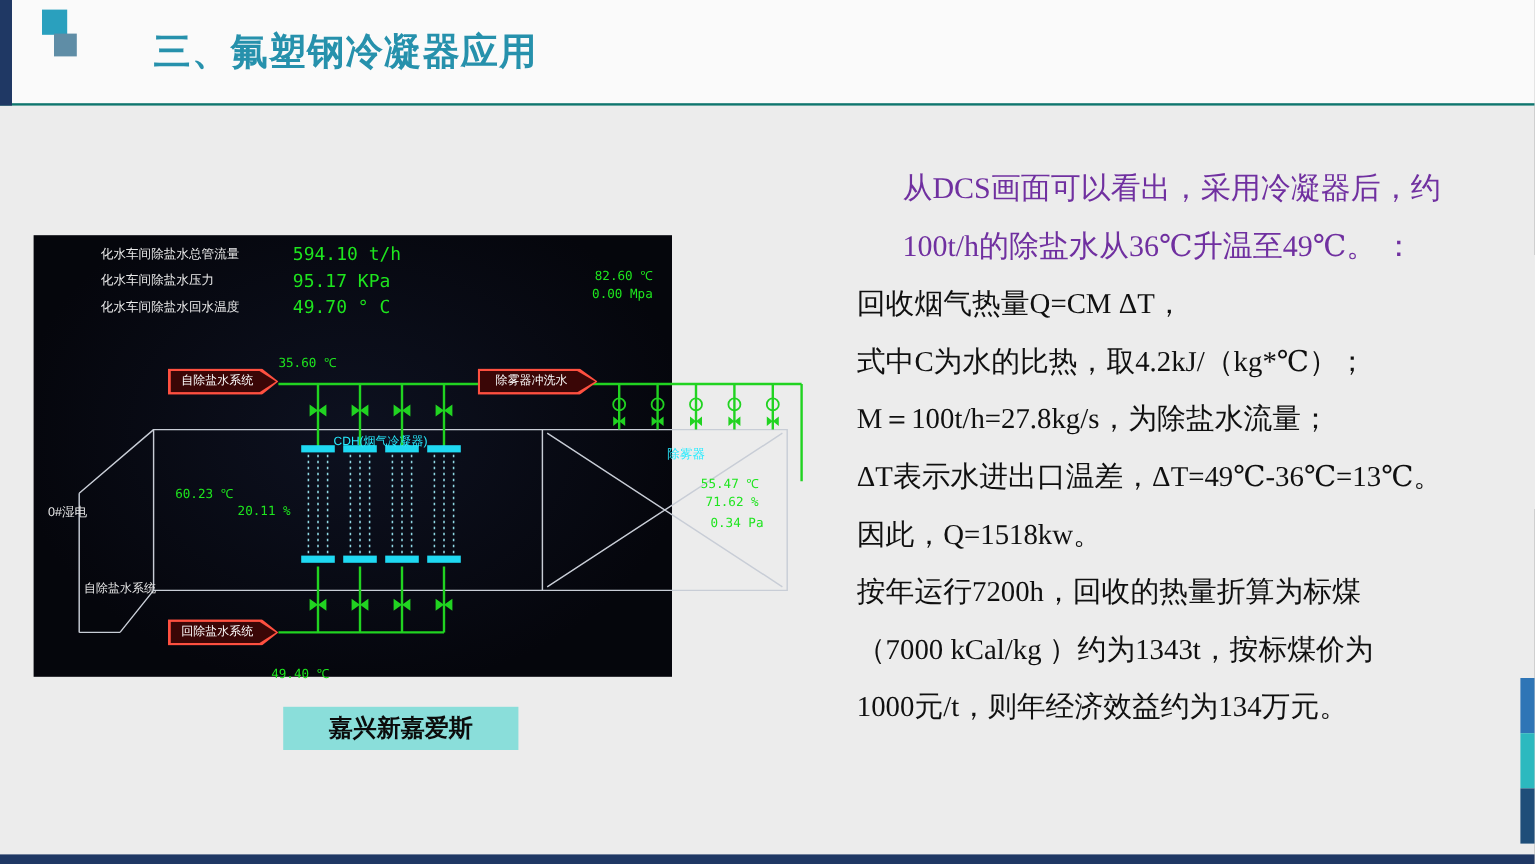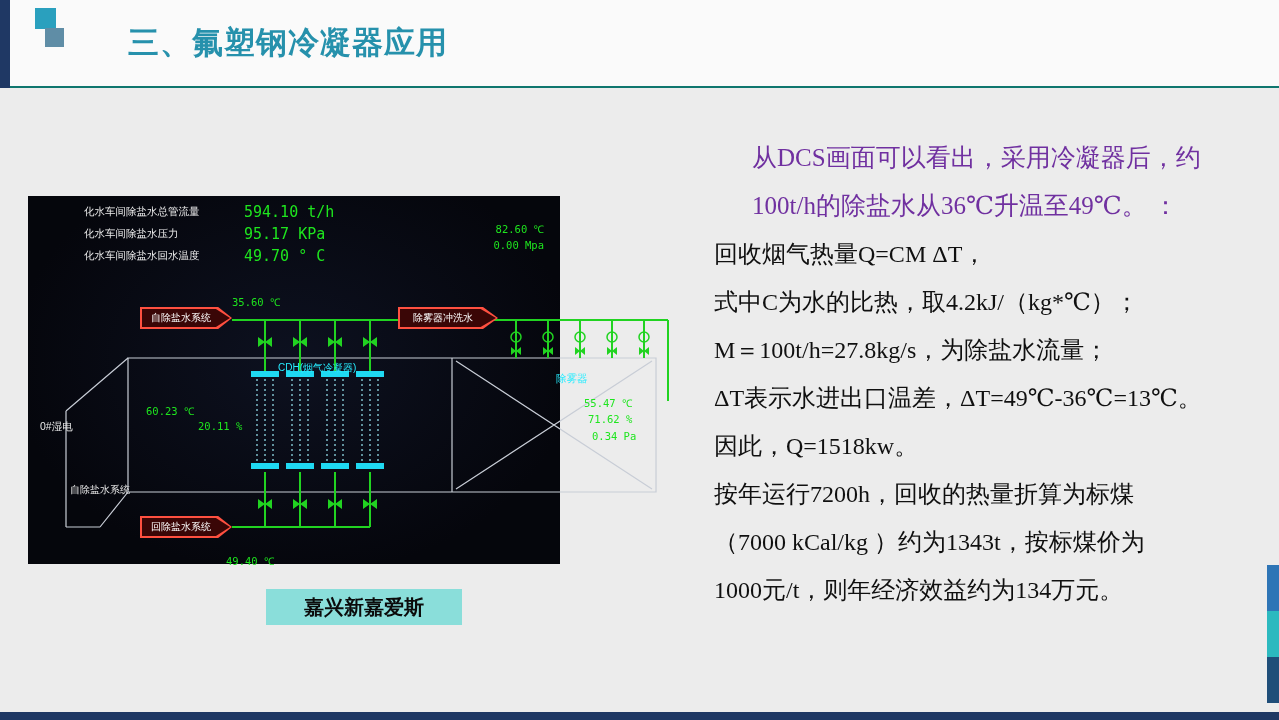--- a/index.html
+++ b/index.html
@@ -42,21 +42,21 @@
     position:absolute; inset:0; background:#ff5040;
     clip-path:polygon(0 0,85% 0,100% 50%,85% 100%,0 100%);
   }
   .tag .inner {
     position:absolute; inset:2px; background:#3a0606; color:#ffffff;
     clip-path:polygon(0 0,84% 0,100% 50%,84% 100%,0 100%);
     font-size:10px; text-align:center; line-height:18px; padding-right:10px; box-sizing:border-box;
   }
   
   .caption {
-    position:absolute; left:266px; top:589px; width:196px; height:36px;
+    position:absolute; left:236px; top:589px; width:196px; height:36px;
     background:#8ADEDA; color:#0b0b0b; font-size:20px; font-weight:600;
     text-align:center; line-height:36px;
   }
   
   .bodytext {
     position:absolute; left:714px; top:134px; width:562px;
     font-family:"Liberation Serif","DejaVu Serif",serif;
   }
   .bodytext .line { font-size:24px; line-height:48px; color:#101010; white-space:nowrap; }
   .bodytext .hl   { color:#7030A0; font-size:25px;margin-left:38px; }

